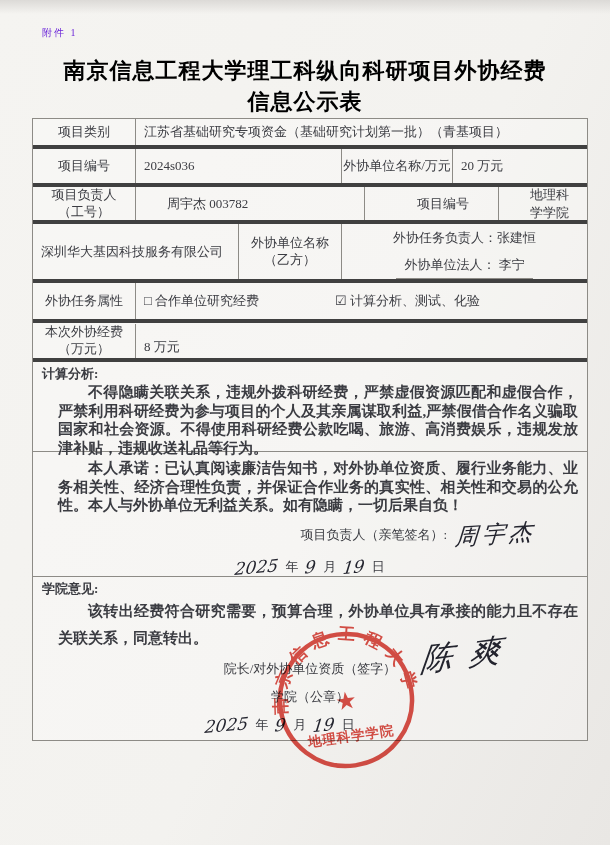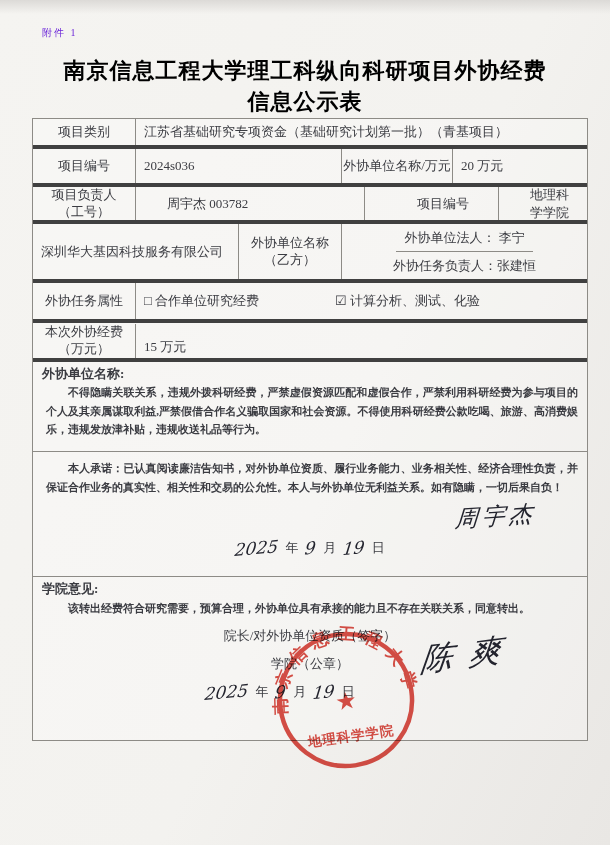--- a/index.html
+++ b/index.html
@@ -31,22 +31,22 @@
   .stack{flex:1;display:flex;flex-direction:column;}
   .stack .sub{flex:1;display:flex;align-items:center;padding:2px 8px;box-sizing:border-box;}
   .stack .sub.first{border-bottom:1px solid #8d8b86;}
   .opts{display:flex;align-items:flex-end;gap:6px;}
   .opt2{margin-left:70px;}
   .box{font-size:13px;}
 
   .sect{display:block;border-bottom:1px solid #8d8b86;box-sizing:border-box;padding:3px 9px;position:relative;}
   .sect.last{border-bottom:none;}
   .sec-head{font-weight:700;font-size:13px;line-height:17px;}
-  .sec-body{font-weight:700;font-size:11px;line-height:18.5px;text-indent:2em;text-align:justify;margin:1px 0 0 4px;}
-  .sec-body.loose{line-height:21px;}
+  .sec-body{font-weight:700;font-size:15px;line-height:18.5px;text-indent:2em;text-align:justify;margin:1px 0 0 16px;}
+  .sec-body.loose{line-height:27px;}
 
   .sign-row{display:flex;justify-content:flex-end;align-items:center;padding-right:42px;margin-top:4px;height:32px;}
   .sign-label{font-size:13px;}
   .hand{font-family:"DejaVu Serif", serif;font-style:italic;color:#23242e;}
   .sig-pi{font-size:23px;letter-spacing:4px;transform:rotate(-4deg) skewX(-8deg);margin-left:8px;}
   .date-row{display:flex;justify-content:center;align-items:center;gap:7px;font-size:13px;margin-top:6px;}
   .hand-num{font-size:17px;transform:rotate(-5deg) skewX(-12deg);}
 
   .dean-row{text-align:center;font-size:13px;margin-top:8px;}
   .seal-row{text-align:center;font-size:13px;margin-top:10px;}
@@ -107,25 +107,25 @@
 
   <div class="row" style="height:59px;">
     <div class="cell val w206">
         <span>深圳华大基因科技服务有限公司</span>
       </div>
     <div class="cell lab">
       <span>外协单位名称</span>
       <span>（乙方）</span>
     </div>
     <div class="cell last stack">
+      <div class="sub">
+          <span>外协任务负责人：张建恒</span>
+        </div>
       <div class="sub first">
           <span>外协单位法人：  李宁</span>
-        </div>
-      <div class="sub">
-          <span>外协任务负责人：张建恒</span>
         </div>
     </div>
   </div>
 
   <div class="row" style="height:40px;">
     <div class="cell lab">
         <span>外协任务属性</span>
       </div>
     <div class="cell val last">
       <div class="opts">
@@ -140,32 +140,33 @@
       </div>
     </div>
   </div>
 
   <div class="row" style="height:39px;align-items:flex-end;">
     <div class="cell lab">
       <span>本次外协经费</span>
       <span>（万元）</span>
     </div>
     <div class="cell val last">
-        <span>15 万元</span>
+        <span>8 万元</span>
       </div>
   </div>
 
   <div class="sect" style="height:90px;">
-    <div class="sec-head">外协单位名称:</div>
+    <div class="sec-head">计算分析:</div>
     <p class="sec-body">不得隐瞒关联关系，违规外拨科研经费，严禁虚假资源匹配和虚假合作，严禁利用科研经费为参与项目的个人及其亲属谋取利益,严禁假借合作名义骗取国家和社会资源。不得使用科研经费公款吃喝、旅游、高消费娱乐，违规发放津补贴，违规收送礼品等行为。</p>
   </div>
 
   <div class="sect" style="height:125px;">
     <p class="sec-body" style="margin-top:4px;">本人承诺：已认真阅读廉洁告知书，对外协单位资质、履行业务能力、业务相关性、经济合理性负责，并保证合作业务的真实性、相关性和交易的公允性。本人与外协单位无利益关系。如有隐瞒，一切后果自负！</p>
     <div class="sign-row">
+      <span class="sign-label">项目负责人（亲笔签名）:</span>
       <span class="hand sig-pi">周宇杰</span>
     </div>
     <div class="date-row">
       <span class="hand hand-num">2025</span>
       <span>年</span>
       <span class="hand hand-num">9</span>
       <span>月</span>
       <span class="hand hand-num">19</span>
       <span>日</span>
     </div>

